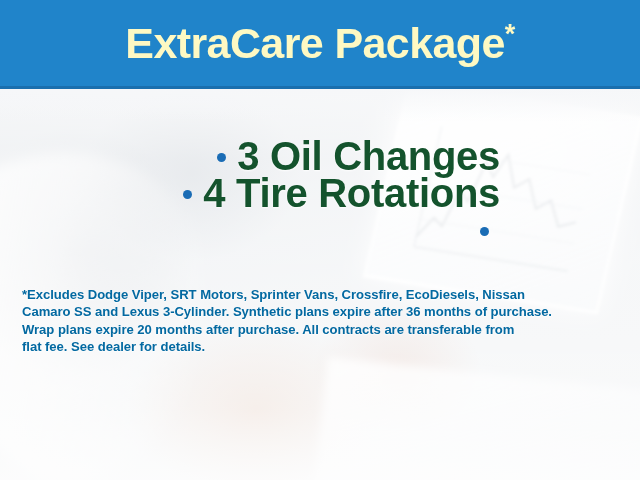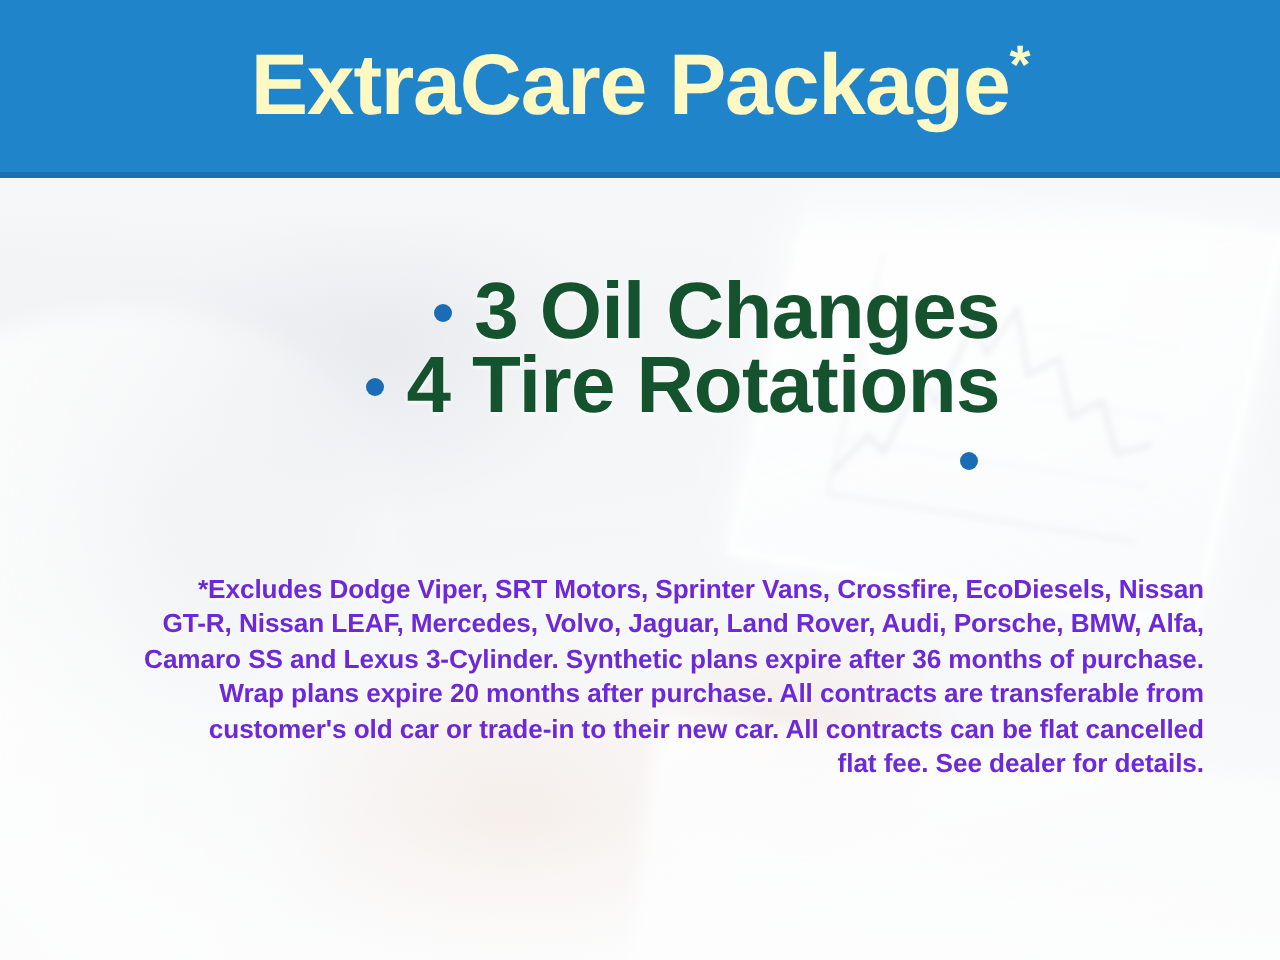--- a/index.html
+++ b/index.html
@@ -159,22 +159,22 @@
     margin-bottom: 4px;
   }
 
   
   .disclaimer {
     position: absolute;
     left: 22px;
     right: 38px;
     top: 286px;
     z-index: 4;
-    text-align: right;
-    color: #6d28d9;
+    text-align: left;
+    color: #0369a1;
     font-size: 13.1px;
     font-weight: bold;
     line-height: 17.4px;
     letter-spacing: -0.05px;
     text-shadow: 0 1px 1.5px rgba(255,255,255,0.95);
   }
   .disclaimer p { margin: 0; }
 </style>
 </head>
 <body>
@@ -214,20 +214,18 @@
     <div class="bullet-row">
       <span class="bullet-dot"></span><span>4 Tire Rotations</span>
     </div>
     <div class="bullet-row">
       <span class="bullet-dot"></span>
     </div>
   </div>
 
   <div class="disclaimer">
     <p>*Excludes Dodge Viper, SRT Motors, Sprinter Vans, Crossfire, EcoDiesels, Nissan</p>
-    <p>GT-R, Nissan LEAF, Mercedes, Volvo, Jaguar, Land Rover, Audi, Porsche, BMW, Alfa,</p>
     <p>Camaro SS and Lexus 3-Cylinder. Synthetic plans expire after 36 months of purchase.</p>
     <p>Wrap plans expire 20 months after purchase. All contracts are transferable from</p>
-    <p>customer's old car or trade-in to their new car. All contracts can be flat cancelled</p>
     <p>flat fee. See dealer for details.</p>
   </div>
 
 </div>
 
 </body></html>

